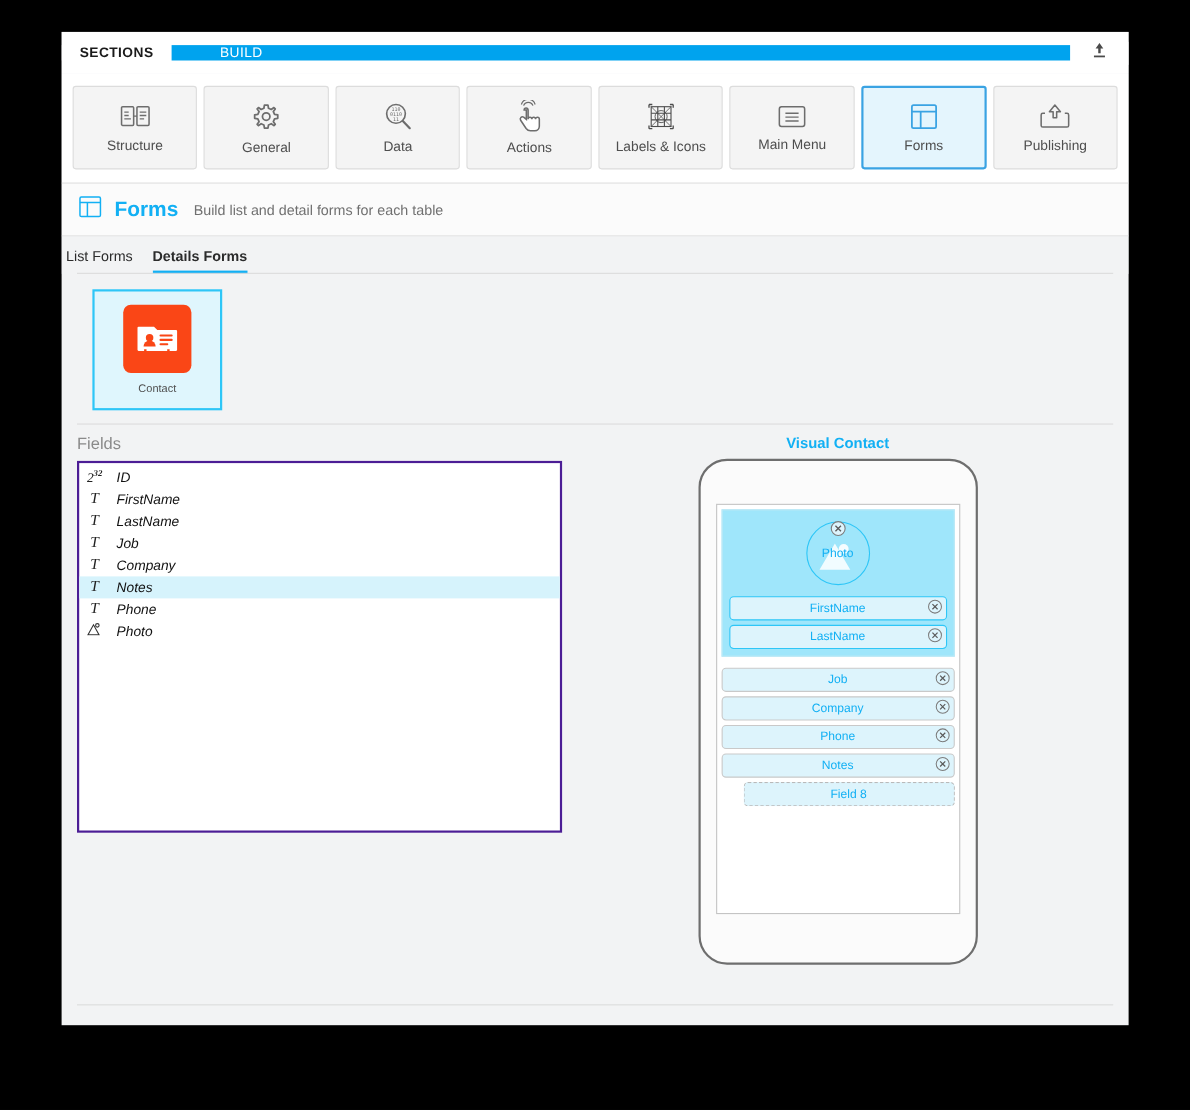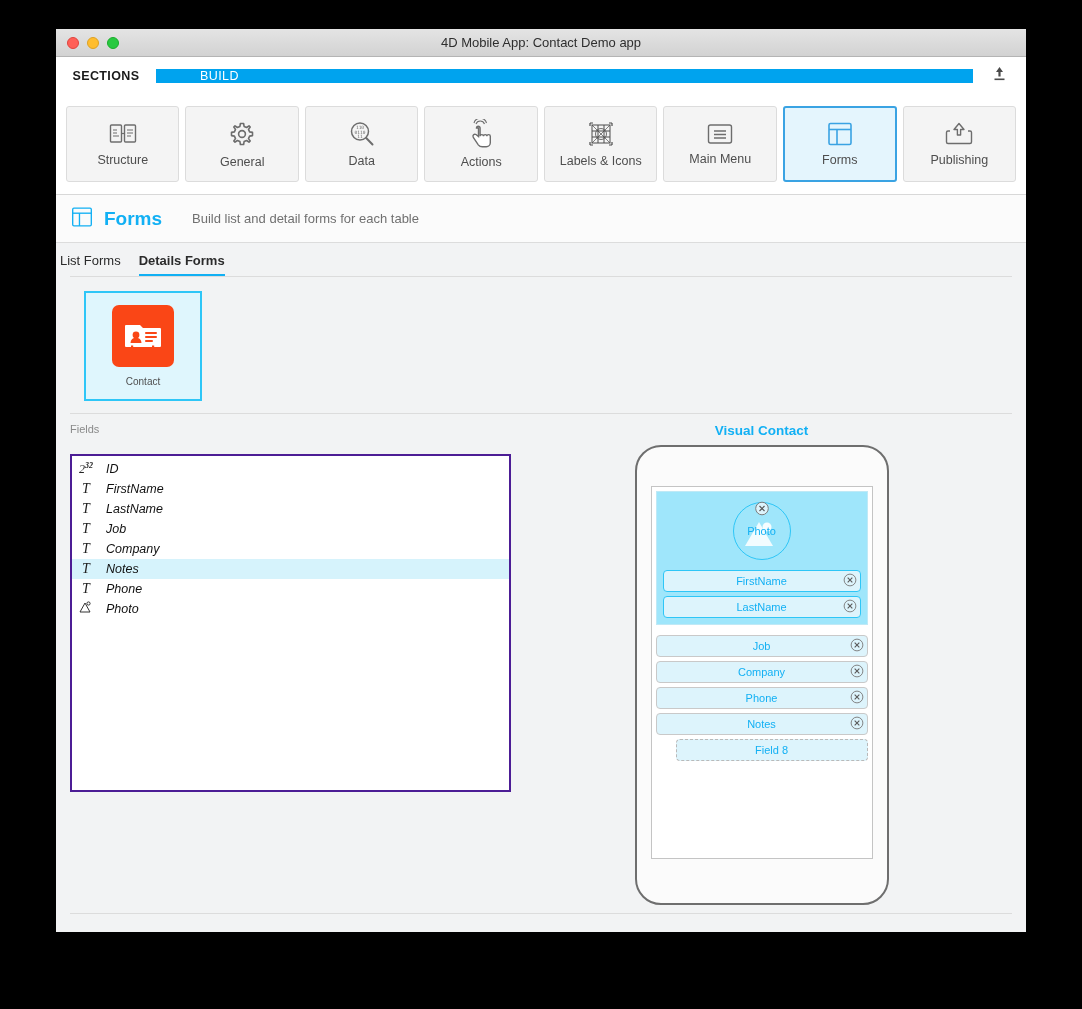--- a/index.html
+++ b/index.html
@@ -84,21 +84,21 @@
 
   
   .sec-head {
     background: #fbfbfb;
     height: 48px;
     display: flex; align-items: center; gap: 10px;
     padding-left: 14px;
     border-bottom: 1px solid #dcdcdc;
   }
   .sec-head .title { font-size: 19px; font-weight: bold; color: #12b0f4; }
-  .sec-head .sub   { font-size: 13px; color: #707070; margin-left: 20px; }
+  .sec-head .sub   { font-size: 13px; color: #707070; margin-left: 4px; }
 
   
   .subtabs {
     background: #f2f3f4;
     padding: 10px 14px 0 4px;
     display: flex; gap: 18px;
     position: relative;
   }
   .subtab { font-size: 13px; color: #2b2b2b; padding-bottom: 9px; position: relative; }
   .subtab.active { font-weight: bold; }
@@ -131,21 +131,21 @@
   }
   .card .cap { font-size: 10px; color: #4e4e4e; }
 
   
   .body {
     display: flex; padding: 9px 14px 0 14px; gap: 0;
   }
   .left { width: 441px; }
   .right { flex: 1; display: flex; flex-direction: column; align-items: center; }
 
-  .fields-label { font-size: 11px; color: #8a8a8a; margin-bottom: 19px; }
+  .fields-label { font-size: 15px; color: #8a8a8a; margin-bottom: 7px; }
   .fields-box {
     height: 338px;
     background: #ffffff; border: 2px solid #4c1d95;
     padding-top: 3px; overflow: hidden; font-style: italic;
   }
   .field-row {
     height: 20px; display: flex; align-items: center; gap: 10px;
     padding-left: 4px; font-size: 12.5px; color: #111;
   }
   .field-row.selected { background: #d6f3fc; }
@@ -210,28 +210,20 @@
   .footer-rule {
     position: absolute; left: 14px; right: 14px; bottom: 18px;
     height: 1px; background: #dcdcdc;
   }
 </style>
 </head>
 <body>
 
 <div class="window">
 
-  <div class="titlebar">
-    <div class="lights">
-      <div class="light red"></div>
-      <div class="light yellow"></div>
-      <div class="light green"></div>
-    </div>
-    <div class="win-title">4D Mobile App: Contact Demo app</div>
-  </div>
 
   <div class="tabstrip">
     <div class="tab-sections">SECTIONS</div>
     <div class="tab-build">BUILD</div>
     <div class="tabstrip-right">
       <span>
         <svg width="15" height="16" viewBox="0 0 15 16">
           <path d="M7.5 1 L11 6 L8.6 6 L8.6 10.5 L6.4 10.5 L6.4 6 L4 6 Z" fill="#4a4a4a"></path>
           <rect x="2.5" y="12.5" width="10" height="1.6" fill="#4a4a4a"></rect>
         </svg>

